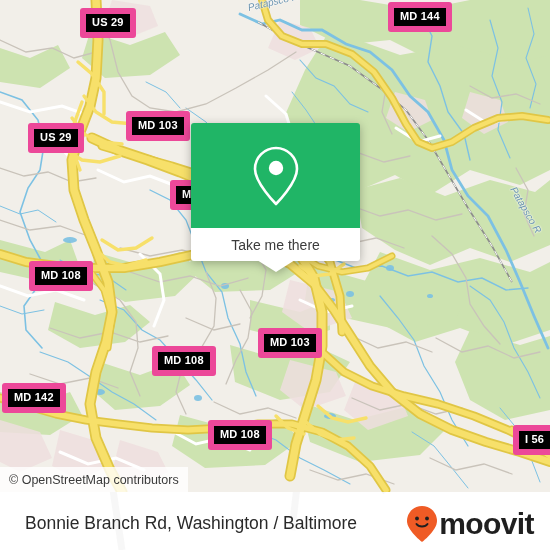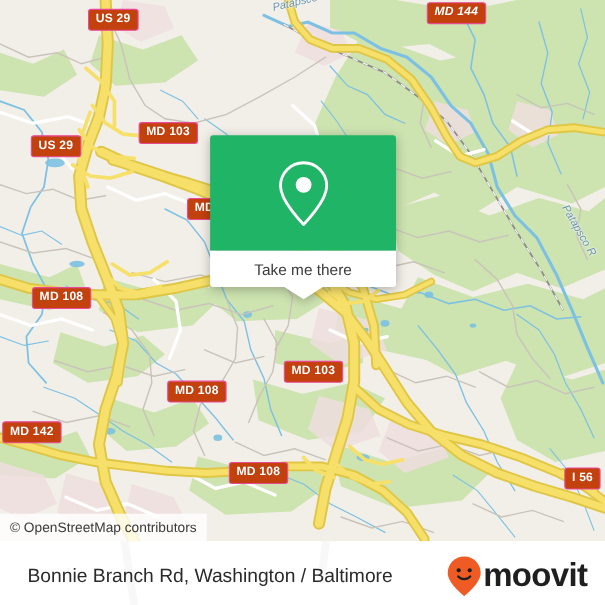--- a/index.html
+++ b/index.html
@@ -28,22 +28,22 @@
     width: 550px;
     height: 492px;
     overflow: hidden;
     background: #f2efe9;
   }
   #map svg { display: block; }
 
   
   .shield {
     position: absolute;
-    background: #c2410c;
-    border: 1px solid #ec4899;
+    background: #000000;
+    border: 6px solid #ec4899;
     border-radius: 3px;
     color: #ffffff;
     font-family: "Liberation Sans", sans-serif;
     font-weight: bold;
     font-size: 11px;
     line-height: 1;
     padding: 3px 6px 4px 6px;
     white-space: nowrap;
     letter-spacing: 0.2px;
     text-shadow: 0 0 1px rgba(0,0,0,0.10);
@@ -336,21 +336,21 @@
           <path d="M300,266 L314,276 L330,274 L344,264"></path>
           <path d="M318,406 L332,418 L348,422 L366,418"></path>
           <path d="M306,422 L320,434 L336,440 L354,438"></path>
           <path d="M276,416 L288,428 L304,434"></path>
         </g>
       </g>
     </svg>
 
     <div id="shields">
         <div class="shield" style="left: 80px; top: 8px;">US 29</div>
-        <div class="shield" style="left: 388px; top: 2px; font-style: italic;">MD 144</div>
+        <div class="shield" style="left: 388px; top: 2px;">MD 144</div>
         <div class="shield" style="left: 126px; top: 111px;">MD 103</div>
         <div class="shield" style="left: 28px; top: 123px;">US 29</div>
         <div class="shield" style="left: 170px; top: 180px;">MD</div>
         <div class="shield" style="left: 29px; top: 261px;">MD 108</div>
         <div class="shield" style="left: 258px; top: 328px;">MD 103</div>
         <div class="shield" style="left: 152px; top: 346px;">MD 108</div>
         <div class="shield" style="left: 2px; top: 383px;">MD 142</div>
         <div class="shield" style="left: 208px; top: 420px;">MD 108</div>
         <div class="shield" style="left: 513px; top: 425px;">I 56</div>
       </div>

